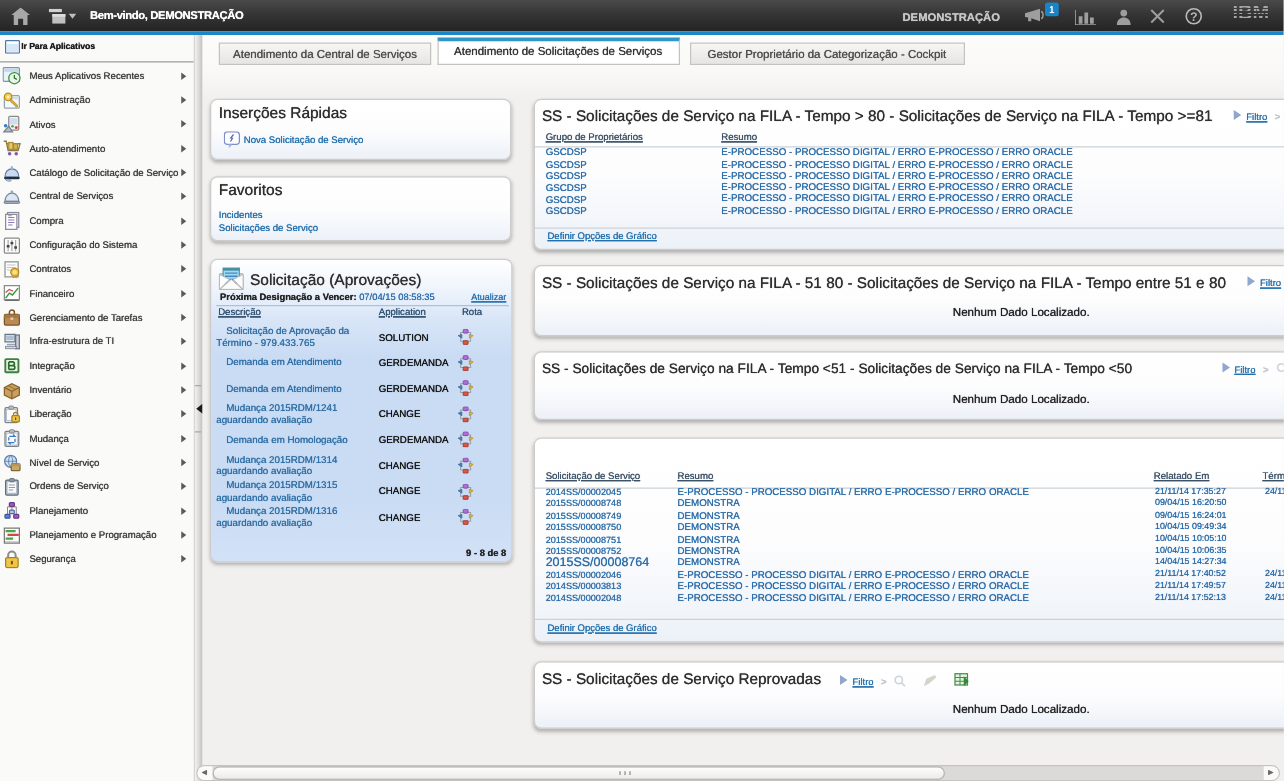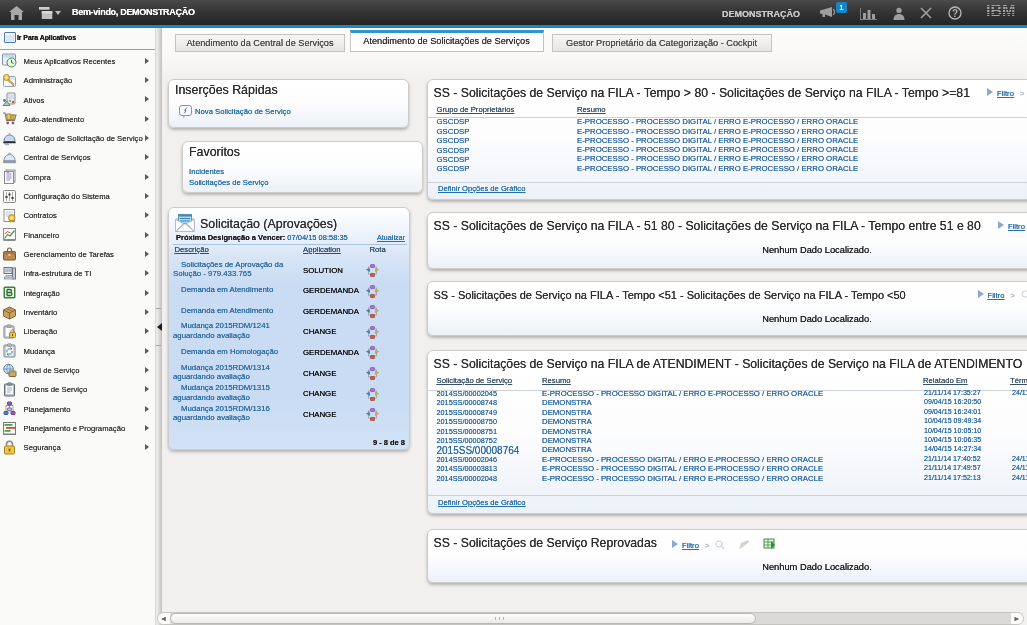--- a/index.html
+++ b/index.html
@@ -320,21 +320,21 @@
 
 <div class="panel" id="p1" style="left:168px;top:78.5px;width:241px;height:49px">
   <div class="ltitle" style="top:4px">Inserções Rápidas</div>
   <svg class="abs" style="left:10px;top:25px" width="13" height="14" viewBox="0 0 13 14">
       <rect x="0.5" y="0.5" width="12" height="10" rx="2.5" fill="#fdfdff" stroke="#7d8fc6"></rect>
       <path d="M4 10.5 L4 13.5 L7 10.5 Z" fill="#aab4dc"></path>
       <path d="M7.8 2.6 L5.6 5.4 L7 5.6 L5.4 8.2" stroke="#5a6ab0" fill="none" stroke-width="1"></path>
     </svg>
   <div class="abs lnk" style="left:26px;top:27.5px;font-size:7.7px">Nova Solicitação de Serviço</div>
 </div>
-<div class="panel" id="p2" style="left:182px;top:140.5px;width:241px;height:52px">
+<div class="panel" id="p2" style="left:168px;top:140.5px;width:241px;height:52px">
   <div class="ltitle" style="top:4px">Favoritos</div>
   <div class="abs lnk" style="left:6px;top:25px;font-size:7.7px">Incidentes</div>
   <div class="abs lnk" style="left:6px;top:36.5px;font-size:7.7px">Solicitações de Serviço</div>
 </div>
 <div class="panel" id="p3" style="left:168px;top:206.5px;width:242px;height:243px;background:linear-gradient(180deg,#ffffff 0%,#eef4fc 10%,#d8e5f7 20%,#c9dcf4 32%,#c9dcf4 78%,#d2e1f6 100%)">
   <svg class="abs" style="left:5.5px;top:5.5px" width="20" height="19" viewBox="0 0 20 19">
       <rect x="0.5" y="6" width="19" height="12.5" rx="1" fill="#f7f7f7" stroke="#a2a2a2"></rect>
       <rect x="3.5" y="1.5" width="13" height="12" fill="#9adcf0" stroke="#5898b8"></rect>
       <rect x="3.5" y="1.5" width="13" height="2" fill="#4a8ba0"></rect>
       <path d="M5 5.5 h10 M5 8 h10 M5 10.5 h10" stroke="#4a86c8" stroke-width="1.1"></path>
@@ -344,21 +344,21 @@
     </svg>
   <div class="ltitle" style="left:31px;top:10px">Solicitação (Aprovações)</div>
   <div class="abs" style="left:7px;top:25px;font-size:7.5px;color:#222;font-weight:bold">Próxima Designação a Vencer: <span style="font-weight:normal;color:#2c6ca8">07/04/15 08:58:35</span></div>
   <div class="abs lnk u" style="right:4px;top:25px;font-size:7.2px">Atualizar</div>
   <div class="sep" style="left:4px;top:36.5px;width:234px;background:#a9c1e2"></div>
   <div class="th" style="left:5.5px;top:37.5px;color:#2f4f6f">Descrição</div>
   <div class="th" style="left:134px;top:37.5px;color:#2f4f6f">Application</div>
   <div class="th" style="left:200.5px;top:37.5px;color:#2f4f6f;text-decoration:none">Rota</div>
   <div id="drows">
 <div class="abs" style="left:0;top:52.00px;width:242px;height:20.55px">
-<div class="abs" style="left:4px;top:50%;transform:translateY(-50%);width:125px;font-size:7.8px;line-height:9.6px;color:#2e6da4;text-indent:8px">Solicitações de Aprovação da Solução - 979.433.765</div>
+<div class="abs" style="left:4px;top:50%;transform:translateY(-50%);width:125px;font-size:7.8px;line-height:9.6px;color:#2e6da4;text-indent:8px">Solicitação de Aprovação da Término - 979.433.765</div>
 <div class="abs" style="left:134px;top:50%;transform:translateY(-50%);font-size:7.8px;color:#111">SOLUTION</div>
 <div class="abs" style="left:196.5px;top:50%;margin-top:-6.5px"><svg width="13" height="13" viewBox="0 0 13 13">
             <rect x="2.5" y="3" width="8" height="7" fill="none" stroke="#9aa0a8" stroke-width="0.8"></rect>
             <rect x="4.5" y="0.5" width="4" height="3" rx="0.8" fill="#b06fd4" stroke="#7a3aa0" stroke-width="0.6"></rect>
             <path d="M0.5 5.5 L3.5 4.5 L3.5 7.5 Z" fill="#4a84c8" stroke="#2a5a94" stroke-width="0.5"></path>
             <path d="M12.5 5.5 L9.5 4.5 L9.5 7.5 Z" fill="#e8b83a" stroke="#a8821d" stroke-width="0.5"></path>
             <rect x="4.5" y="9.5" width="4" height="3" rx="0.4" fill="#d85848" stroke="#9a3020" stroke-width="0.6"></rect>
           </svg></div>
 </div>
 <div class="abs" style="left:0;top:72.55px;width:242px;height:20.55px">
@@ -472,21 +472,20 @@
 </div>
 <div class="panel" id="pc" style="left:427px;top:281px;width:778px;height:55px">
   <div class="ptitle" style="font-size:11px">SS - Solicitações de Serviço na FILA - Tempo &lt;51 - Solicitações de Serviço na FILA - Tempo &lt;50</div>
   <div class="filtro" style="left:549.5px"><span class="ftri"></span><a class="u" href="#f">Filtro</a><span class="fgt">&gt;</span><svg width="10" height="10" viewBox="0 0 10 10" style="margin-left:6px;vertical-align:-2px">
         <circle cx="4" cy="4" r="3" fill="none" stroke="#ccd4da" stroke-width="1.2"></circle>
         <path d="M6.2 6.2 L9 9" stroke="#ccd4da" stroke-width="1.4"></path>
       </svg></div>
   <div class="nodata" style="top:32px">Nenhum Dado Localizado.</div>
 </div>
 <div class="panel" id="pd" style="left:427px;top:350px;width:778px;height:164px">
-  <div class="ptitle" style="font-size:12.25px">SS - Solicitações de Serviço na FILA de ATENDIMENT - Solicitações de Serviço na FILA de ATENDIMENTO</div>
   <div class="th" style="left:8.5px;top:25px">Solicitação de Serviço</div>
   <div class="th" style="left:114px;top:25px">Resumo</div>
   <div class="th" style="left:495px;top:25px">Relatado Em</div>
   <div class="th" style="left:582px;top:25px">Término Estimado</div>
   <div class="sep" style="top:38.5px"></div>
   <div id="pdrows">
 <div class="tr" style="left:8.5px;top:37.8px;font-size:7.3px">2014SS/00002045</div>
       <div class="tr" style="left:114px;top:37.8px">E-PROCESSO - PROCESSO DIGITAL / ERRO E-PROCESSO / ERRO ORACLE</div>
       <div class="tr" style="left:496px;top:37.8px;font-size:7.1px">21/11/14 17:35:27</div>
       <div class="tr" style="left:584px;top:37.8px;font-size:7.1px">24/11/14 17:35:27</div>

